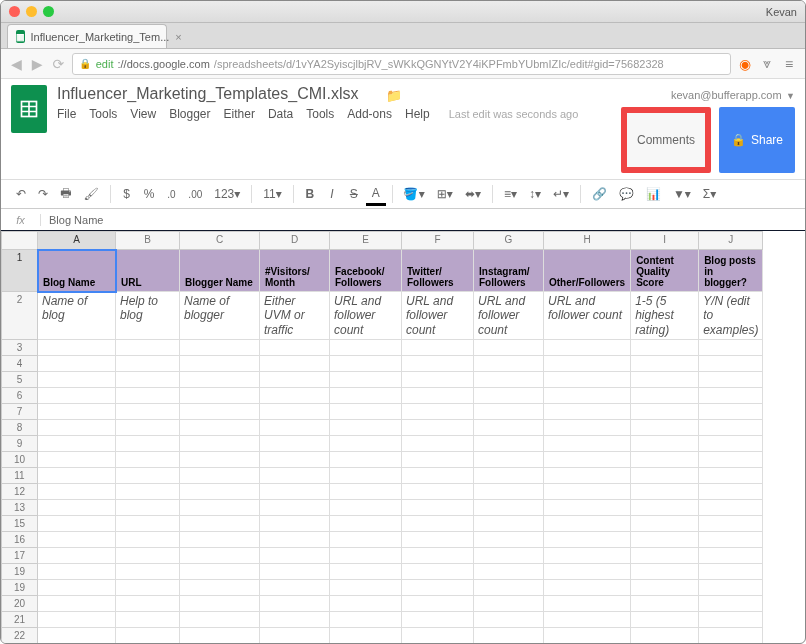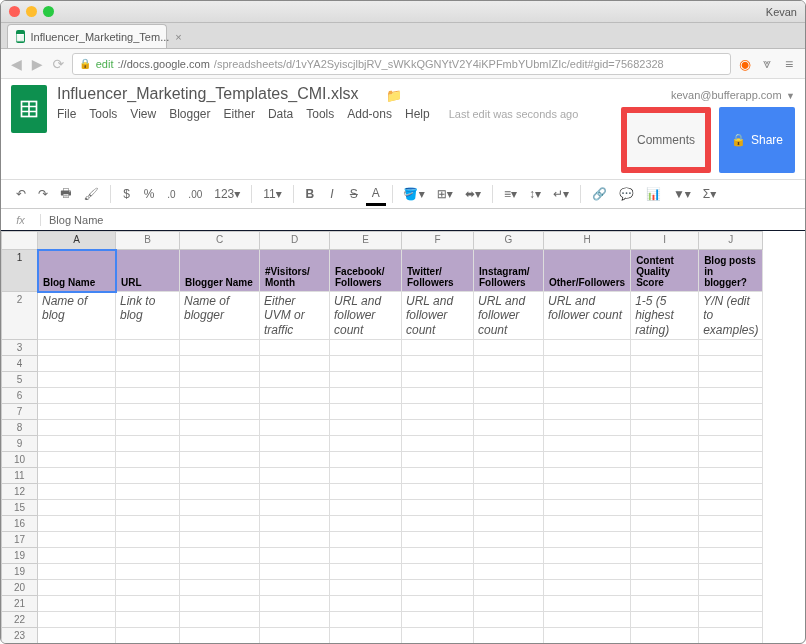--- a/index.html
+++ b/index.html
@@ -199,21 +199,21 @@
         <div class="gc cE hdr-cell">Facebook/ Followers</div>
         <div class="gc cF hdr-cell">Twitter/ Followers</div>
         <div class="gc cG hdr-cell">Instagram/ Followers</div>
         <div class="gc cH hdr-cell">Other/Followers</div>
         <div class="gc cI hdr-cell">Content Quality Score</div>
         <div class="gc cJ hdr-cell">Blog posts in blogger?</div>
       </div>
       <div class="grid-row">
         <div class="gc rowh">2</div>
         <div class="gc cA r2">Name of blog</div>
-        <div class="gc cB r2">Link to blog</div>
+        <div class="gc cB r2">Help to blog</div>
         <div class="gc cC r2">Name of blogger</div>
         <div class="gc cD r2">Either UVM or traffic</div>
         <div class="gc cE r2">URL and follower count</div>
         <div class="gc cF r2">URL and follower count</div>
         <div class="gc cG r2">URL and follower count</div>
         <div class="gc cH r2">URL and follower count</div>
         <div class="gc cI r2">1-5 (5 highest rating)</div>
         <div class="gc cJ r2">Y/N (edit to examples)</div>
       </div>
       <div class="grid-row empty-row">
@@ -340,20 +340,33 @@
         <div class="gc cC"></div>
         <div class="gc cD"></div>
         <div class="gc cE"></div>
         <div class="gc cF"></div>
         <div class="gc cG"></div>
         <div class="gc cH"></div>
         <div class="gc cI"></div>
         <div class="gc cJ"></div>
       </div>
       <div class="grid-row empty-row">
+        <div class="gc rowh">13</div>
+        <div class="gc cA"></div>
+        <div class="gc cB"></div>
+        <div class="gc cC"></div>
+        <div class="gc cD"></div>
+        <div class="gc cE"></div>
+        <div class="gc cF"></div>
+        <div class="gc cG"></div>
+        <div class="gc cH"></div>
+        <div class="gc cI"></div>
+        <div class="gc cJ"></div>
+      </div>
+      <div class="grid-row empty-row">
         <div class="gc rowh">15</div>
         <div class="gc cA"></div>
         <div class="gc cB"></div>
         <div class="gc cC"></div>
         <div class="gc cD"></div>
         <div class="gc cE"></div>
         <div class="gc cF"></div>
         <div class="gc cG"></div>
         <div class="gc cH"></div>
         <div class="gc cI"></div>

